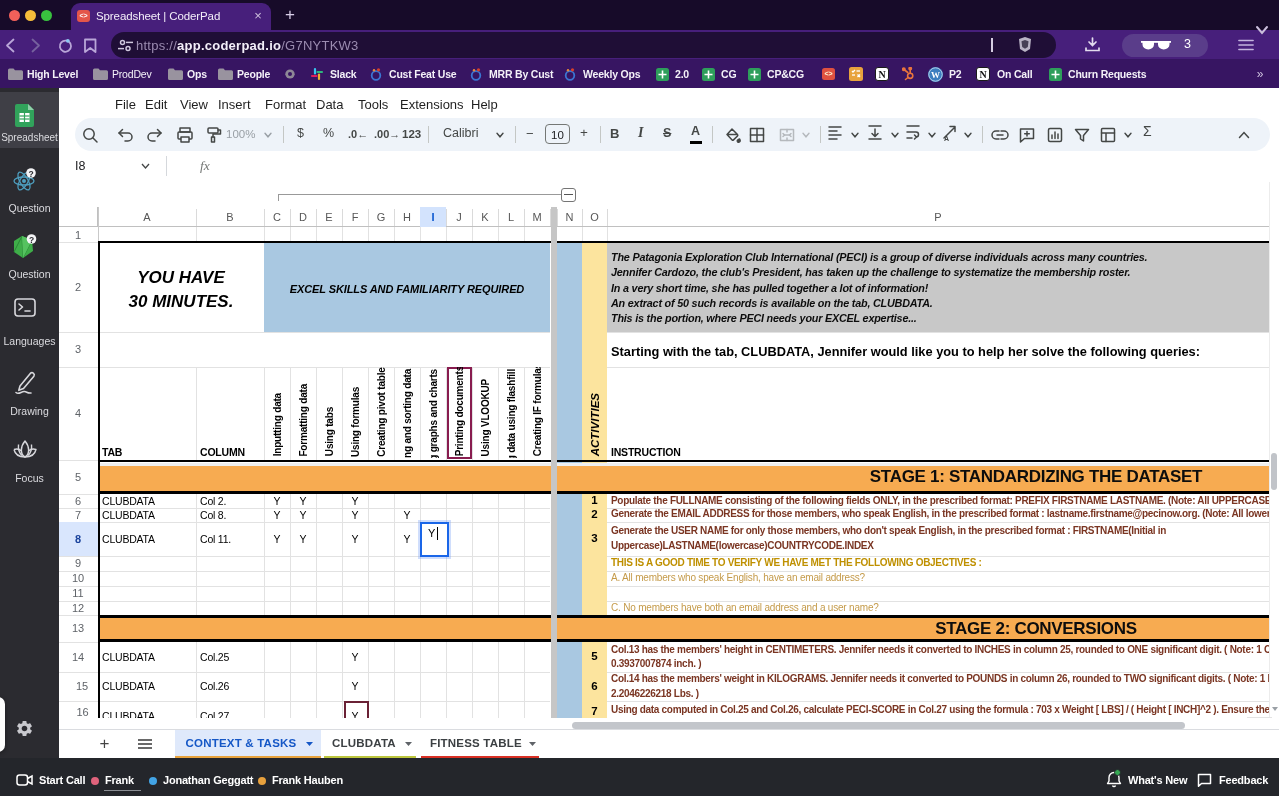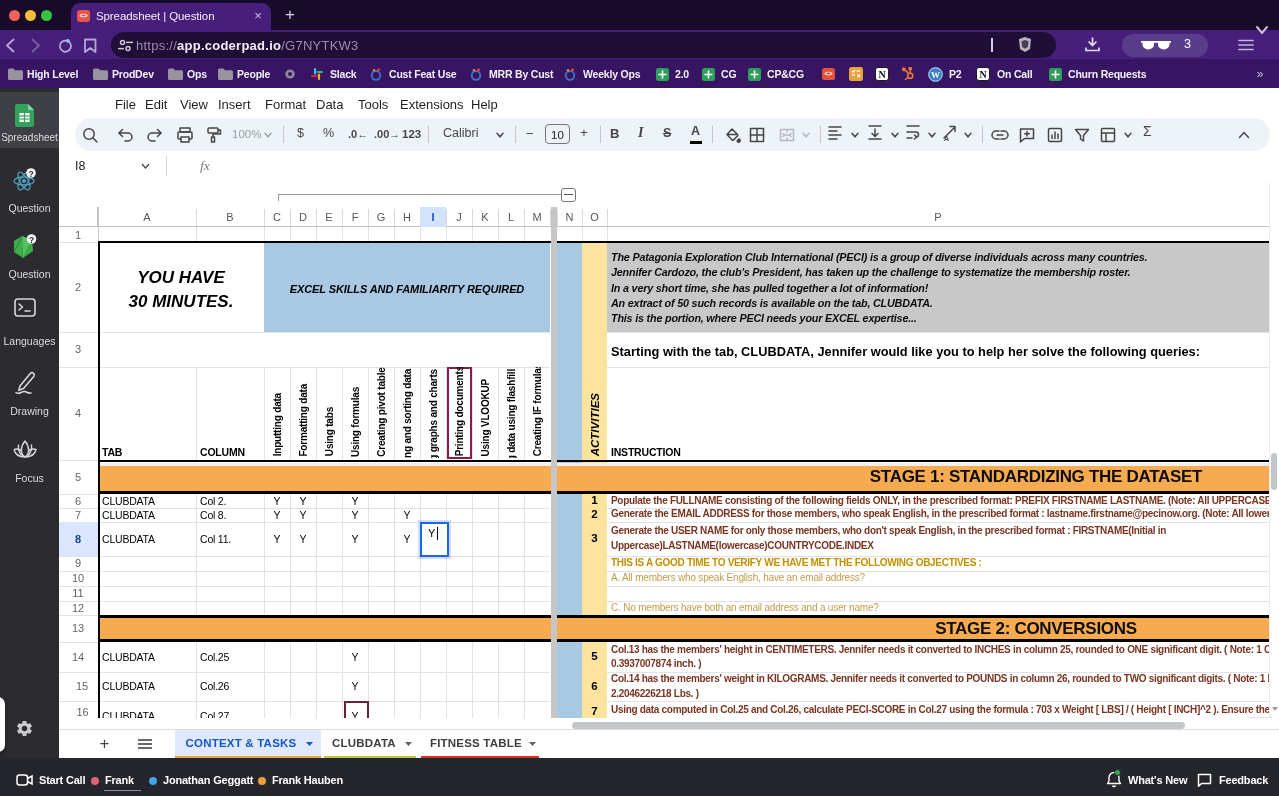--- a/index.html
+++ b/index.html
@@ -7,21 +7,21 @@
 #page>div,#page>svg{position:absolute}
 #gridclip>div,#gridclip>svg{position:absolute}
 </style></head><body>
 <div id="page">
 <div style="left:0;top:0;width:1279px;height:30px;background:#170b29"></div>
 <div style="left:9.0px;top:10px;width:11px;height:11px;border-radius:50%;background:#f2605a"></div>
 <div style="left:25.0px;top:10px;width:11px;height:11px;border-radius:50%;background:#f6bd3a"></div>
 <div style="left:41.0px;top:10px;width:11px;height:11px;border-radius:50%;background:#39c23f"></div>
 <div style="left:71px;top:3px;width:200px;height:27px;background:#471f7b;border-radius:9px 9px 0 0"></div>
 <div style="left:77px;top:10px;width:13px;height:12px;background:#e4564a;border-radius:3px;color:#fff;font-size:7px;font-weight:bold;text-align:center;line-height:12px">&lt;&gt;</div>
-<div style="left:96px;top:8px;width:150px;height:16px;color:#f3eef9;font-size:11.5px;letter-spacing:-.1px;line-height:16px;white-space:nowrap">Spreadsheet | Question</div>
+<div style="left:96px;top:8px;width:150px;height:16px;color:#f3eef9;font-size:11.5px;letter-spacing:-.1px;line-height:16px;white-space:nowrap">Spreadsheet | CoderPad</div>
 <div style="left:250px;top:8px;width:16px;height:16px;color:#cdbfdd;font-size:13px;line-height:16px;text-align:center">×</div>
 <div style="left:281px;top:6px;width:18px;height:18px;color:#d9cfe8;font-size:17px;font-weight:300;line-height:18px;text-align:center">+</div>
 <div style="left:0;top:30px;width:1279px;height:29px;background:#471f7b"></div>
 <svg style="left:0px;top:36px" width="105" height="19" viewBox="0 0 105 19">
       <g fill="none" stroke-width="1.8" stroke-linecap="round" stroke-linejoin="round">
         <path d="M13.5 3.5 L7 9.5 L13.5 15.5" stroke="#b9a6d8"></path>
         <path d="M32.5 3.5 L39 9.5 L32.5 15.5" stroke="#76619e"></path>
         <path d="M66.2 4.6 a5.6 5.6 0 1 0 2.5 1.0" stroke="#b9a6d8"></path>
         <path d="M85 3.5 h10.5 v12.5 l-5.25 -4 l-5.25 4 z" stroke="#b9a6d8"></path>
       </g>
@@ -70,21 +70,21 @@
       <path d="M2 2 L7 8 L12 2" stroke="#cbbfdc" stroke-width="2" fill="none" stroke-linecap="round"></path>
     </svg>
 <div style="left:0;top:59px;width:1279px;height:29px;background:#371562"></div>
 <svg style="left:8px;top:68px" width="15" height="12" viewBox="0 0 15 12">
       <path d="M0 2 a1.5 1.5 0 0 1 1.5 -1.5 h4 l1.5 1.8 h6.5 a1.5 1.5 0 0 1 1.5 1.5 v6.7 a1.5 1.5 0 0 1 -1.5 1.5 h-12 a1.5 1.5 0 0 1 -1.5 -1.5 Z" fill="#99939f"></path>
     </svg>
 <div style="left:27px;top:66px;height:16px;line-height:16px;font-size:10.5px;font-weight:600;letter-spacing:-.2px;color:#f4f1f8;white-space:nowrap">High Level</div>
 <svg style="left:93px;top:68px" width="15" height="12" viewBox="0 0 15 12">
       <path d="M0 2 a1.5 1.5 0 0 1 1.5 -1.5 h4 l1.5 1.8 h6.5 a1.5 1.5 0 0 1 1.5 1.5 v6.7 a1.5 1.5 0 0 1 -1.5 1.5 h-12 a1.5 1.5 0 0 1 -1.5 -1.5 Z" fill="#99939f"></path>
     </svg>
-<div style="left:112px;top:66px;height:16px;line-height:16px;font-size:10.5px;font-weight:700;letter-spacing:-.2px;color:#f4f1f8;white-space:nowrap">ProdDev</div>
+<div style="left:112px;top:66px;height:16px;line-height:16px;font-size:10.5px;font-weight:400;letter-spacing:-.2px;color:#f4f1f8;white-space:nowrap">ProdDev</div>
 <svg style="left:168px;top:68px" width="15" height="12" viewBox="0 0 15 12">
       <path d="M0 2 a1.5 1.5 0 0 1 1.5 -1.5 h4 l1.5 1.8 h6.5 a1.5 1.5 0 0 1 1.5 1.5 v6.7 a1.5 1.5 0 0 1 -1.5 1.5 h-12 a1.5 1.5 0 0 1 -1.5 -1.5 Z" fill="#99939f"></path>
     </svg>
 <div style="left:187px;top:66px;height:16px;line-height:16px;font-size:10.5px;font-weight:600;letter-spacing:-.2px;color:#f4f1f8;white-space:nowrap">Ops</div>
 <svg style="left:218px;top:68px" width="15" height="12" viewBox="0 0 15 12">
       <path d="M0 2 a1.5 1.5 0 0 1 1.5 -1.5 h4 l1.5 1.8 h6.5 a1.5 1.5 0 0 1 1.5 1.5 v6.7 a1.5 1.5 0 0 1 -1.5 1.5 h-12 a1.5 1.5 0 0 1 -1.5 -1.5 Z" fill="#99939f"></path>
     </svg>
 <div style="left:237px;top:66px;height:16px;line-height:16px;font-size:10.5px;font-weight:600;letter-spacing:-.2px;color:#f4f1f8;white-space:nowrap">People</div>
 <svg style="left:283px;top:67px" width="14" height="14" viewBox="0 0 14 14">
       <path d="M7 0 l2 1.2 2.3 -.2 1.2 2 2 .9 -.2 2.3 1.2 2 -1.9 1.3 -.6 2.2 -2.3 .3 -1.7 1.6 -2 -.9 -2 .9 -1.7 -1.6 -2.3 -.3 -.6 -2.2 -1.9 -1.3 1.2 -2 -.2 -2.3 2 -.9 1.2 -2 2.3 .2 Z" fill="#8e8896" transform="scale(.56) translate(5.5,5.5)"></path>
@@ -261,21 +261,21 @@
         <rect x="6" y="12" width="8" height="5" fill="#eef3f9"></rect>
       </g>
     </svg>
 <svg style="left:203.0px;top:124.5px" width="20" height="20" viewBox="0 0 20 20">
       <g fill="none" stroke="#444746" stroke-width="1.5" stroke-linecap="round" stroke-linejoin="round">
         <rect x="5" y="3" width="10" height="5" rx="1"></rect>
         <path d="M15 5 h2.5 v4 h-7.5 v3"></path>
         <rect x="8.5" y="12" width="3" height="5"></rect>
       </g>
     </svg>
-<div style="left:232px;top:127px;height:15px;line-height:15px;font-size:11.5px;color:#9aa0a6;font-weight:400;white-space:nowrap;">100%</div>
+<div style="left:226px;top:127px;height:15px;line-height:15px;font-size:11.5px;color:#9aa0a6;font-weight:400;white-space:nowrap;">100%</div>
 <svg style="left:264px;top:132px" width="8" height="6" viewBox="0 0 8 6">
       <path d="M1 1.2 L4 4.8 L7 1.2" fill="none" stroke="#9aa0a6" stroke-width="1.4" stroke-linecap="round"></path>
     </svg>
 <div style="left:283px;top:126px;width:1px;height:17px;background:#c4c7c5"></div>
 <div style="left:297px;top:126px;height:15px;line-height:15px;font-size:12.5px;color:#444746;font-weight:400;white-space:nowrap;">$</div>
 <div style="left:323px;top:126px;height:15px;line-height:15px;font-size:12.5px;color:#444746;font-weight:400;white-space:nowrap;">%</div>
 <div style="left:348px;top:127px;height:15px;line-height:15px;font-size:11px;color:#444746;font-weight:600;white-space:nowrap;">.0←</div>
 <div style="left:374px;top:127px;height:15px;line-height:15px;font-size:11px;color:#444746;font-weight:600;white-space:nowrap;">.00→</div>
 <div style="left:402px;top:127px;height:15px;line-height:15px;font-size:11.5px;color:#444746;font-weight:600;white-space:nowrap;">123</div>
 <div style="left:428px;top:126px;width:1px;height:17px;background:#c4c7c5"></div>

